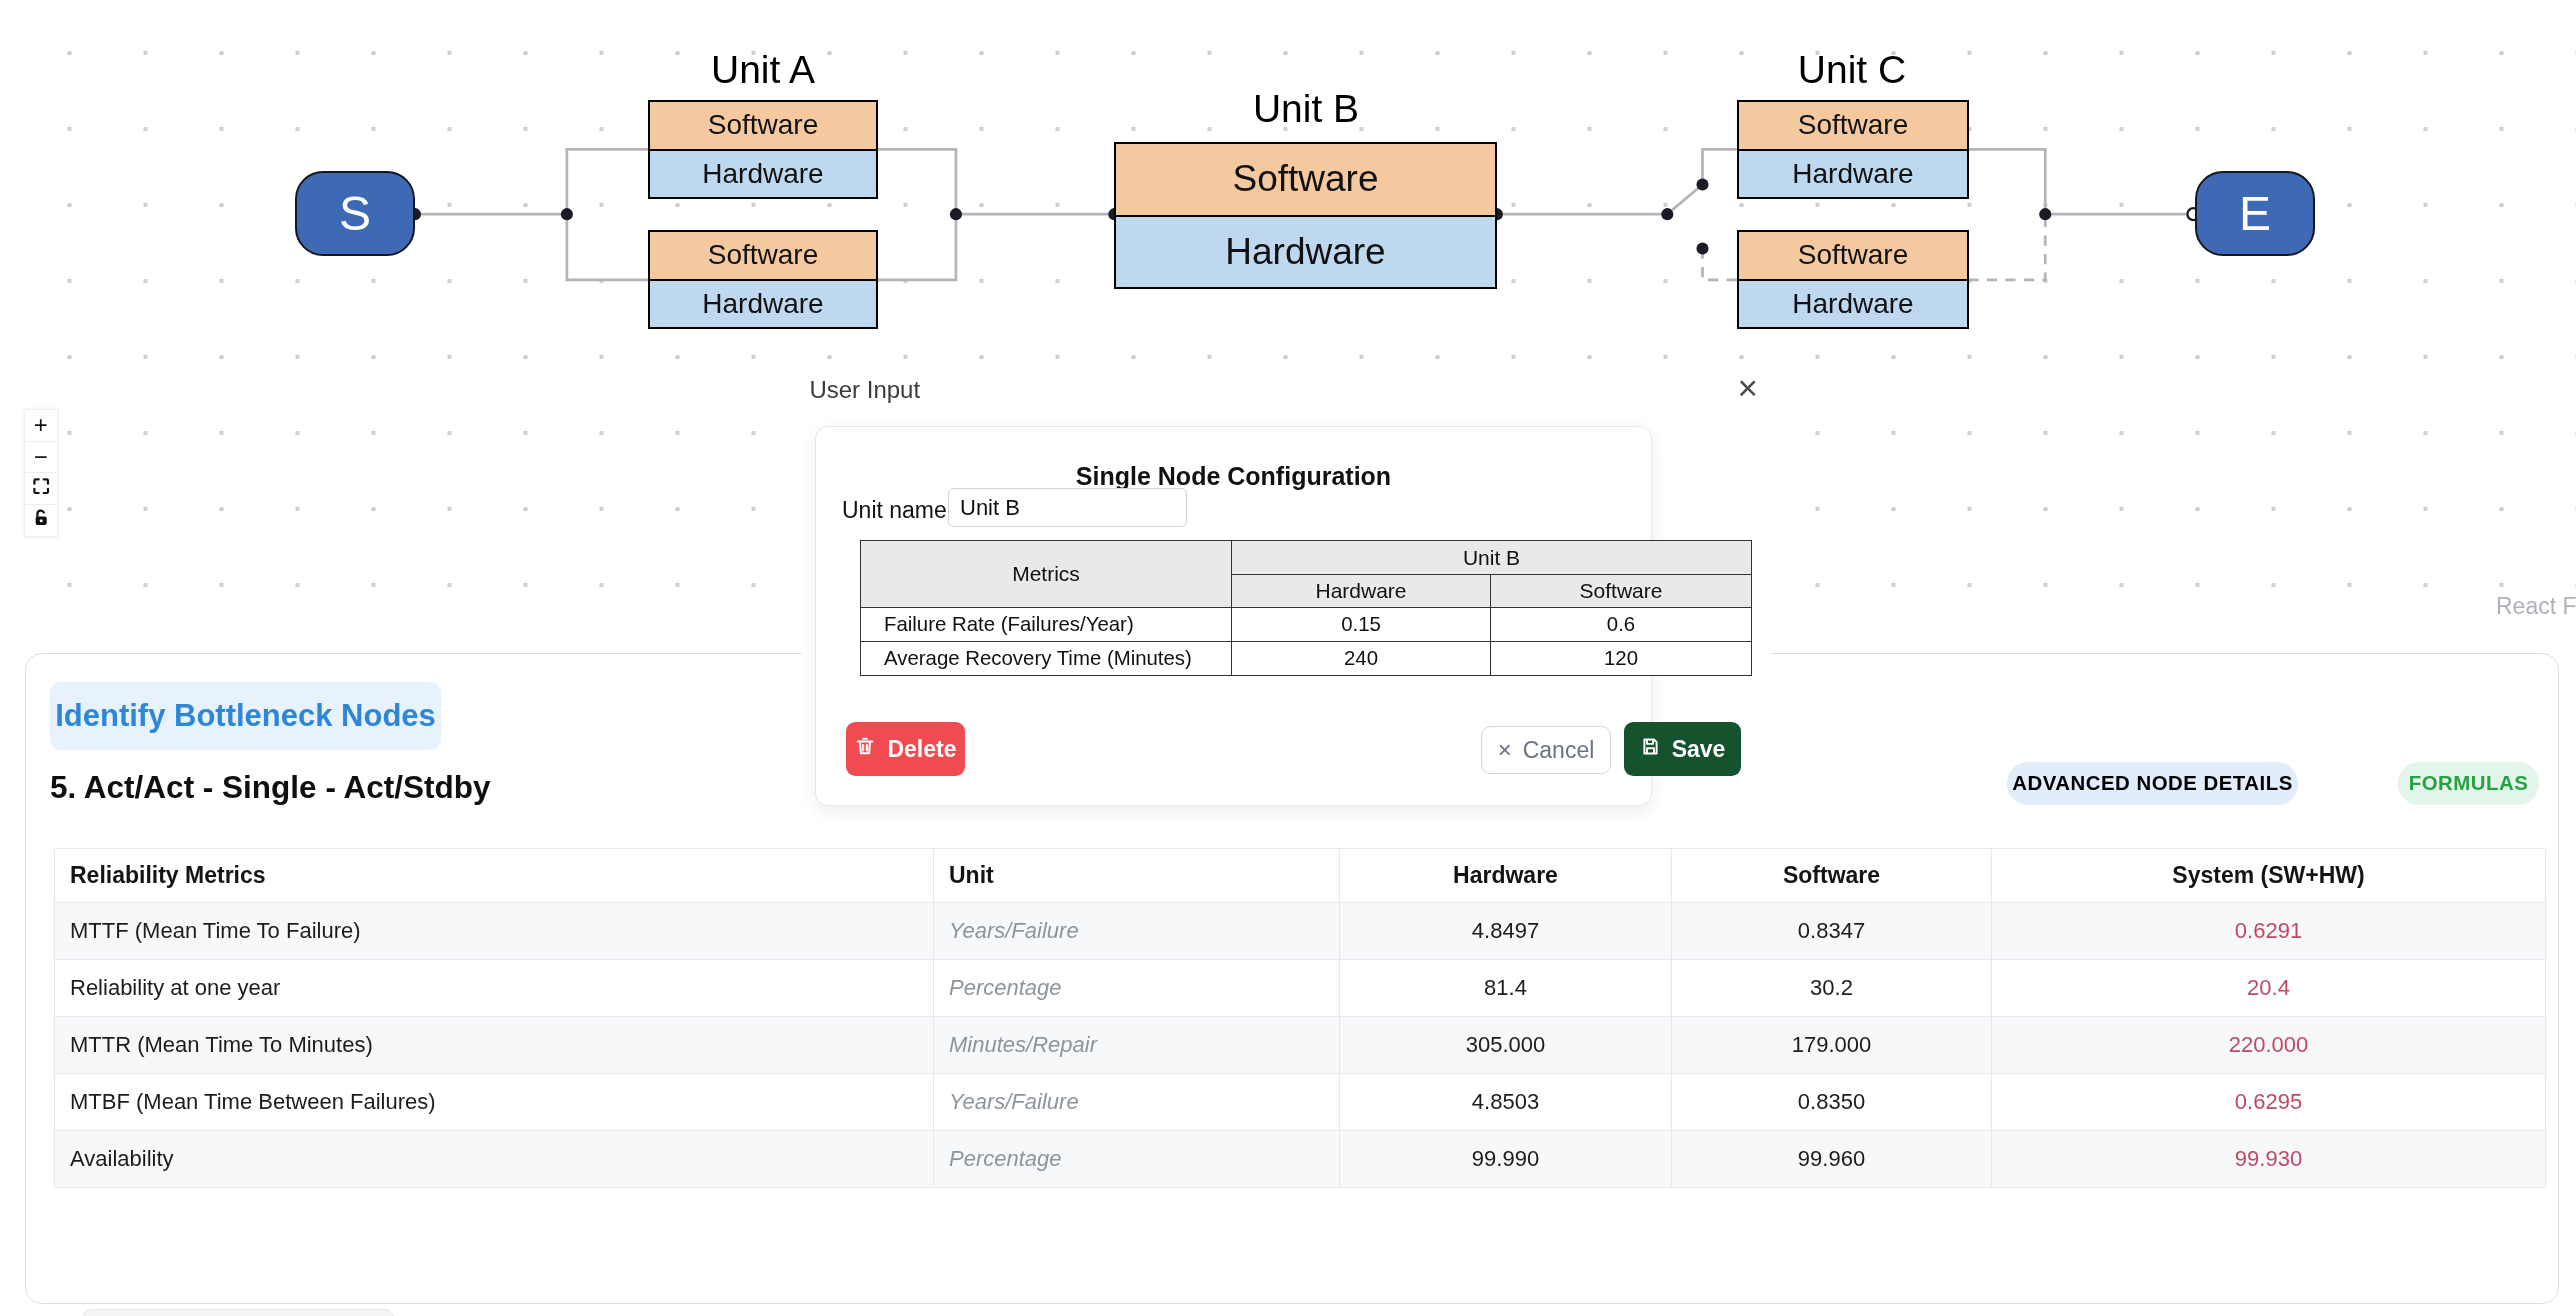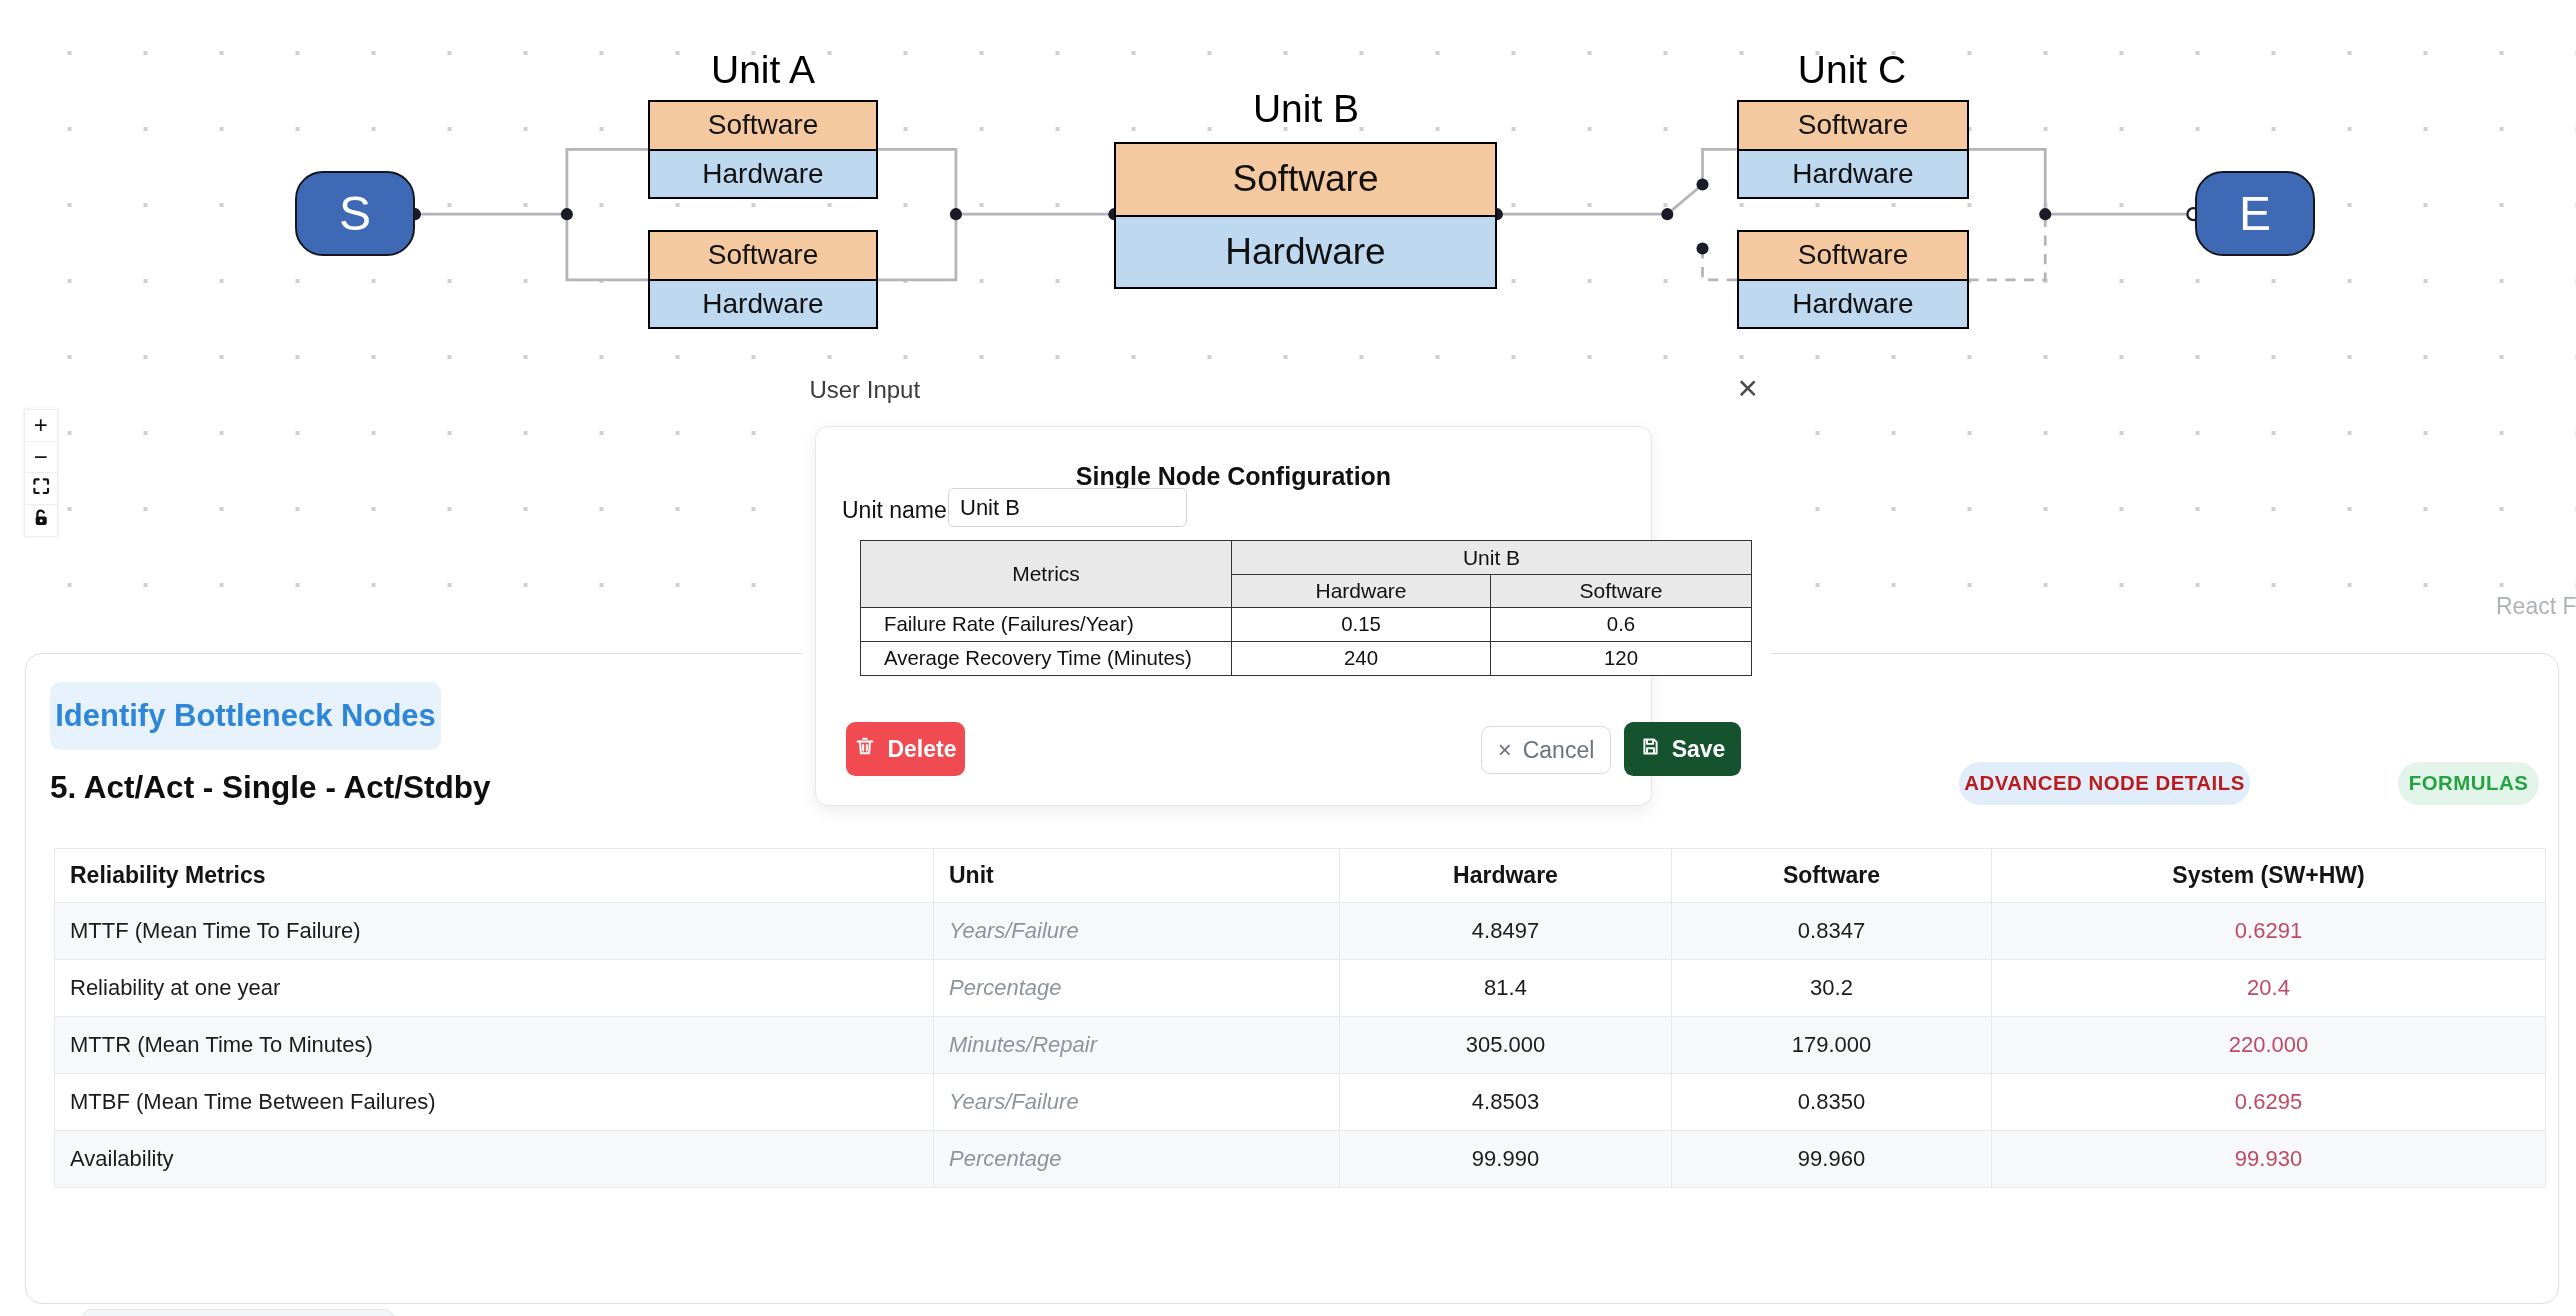--- a/index.html
+++ b/index.html
@@ -64,21 +64,21 @@
   
   .panel { position:absolute; left:25px; top:653px; width:2534px; height:651px; background:#fff;
     border:1.9px solid #dbdee2; border-radius:16.7px; z-index:5; }
   .identify-btn { position:absolute; left:24px; top:28px; width:391px; height:68px;
     background:#e8f2fd; border:none; border-radius:11px; color:#2e86d8;
     font-size:31px; font-weight:bold; cursor:pointer; font-family:"Liberation Sans",sans-serif; }
   .section-heading { position:absolute; left:24px; top:115px; font-size:31.5px; font-weight:bold; color:#0f0f0f; }
   .pill { position:absolute; top:108px; height:43px; border:none; border-radius:21px;
     font-size:20.4px; font-weight:bold; letter-spacing:0.5px; cursor:pointer;
     display:flex; align-items:center; justify-content:center; font-family:"Liberation Sans",sans-serif; }
-  .pill.adv { left:1933px; width:291px; background:#e1edfb; color:#b91c1c; }
+  .pill.adv { left:1981px; width:291px; background:#e1edfb; color:#000000; }
   .pill.formulas { left:2372px; width:141px; background:#e3f5ea; color:#25a342; }
   .metrics-table { position:absolute; left:28px; top:194px; width:2490px;
     border-collapse:collapse; table-layout:fixed; }
   .metrics-table th, .metrics-table td { border:0.9px solid #e7e9ec; }
   .metrics-table th { height:54px; font-size:23px; font-weight:bold; color:#141414;
     text-align:left; padding-left:15px; background:#fff; }
   .metrics-table td { height:57px; font-size:22px; color:#1c1c1c; padding-left:15px; }
   .metrics-table th:nth-child(n+3), .metrics-table td:nth-child(n+3) { text-align:center; padding-left:0; }
   .metrics-table tbody tr:nth-child(odd) td { background:#f7f8fa; }
   .metrics-table tbody tr:nth-child(even) td { background:#fff; }

